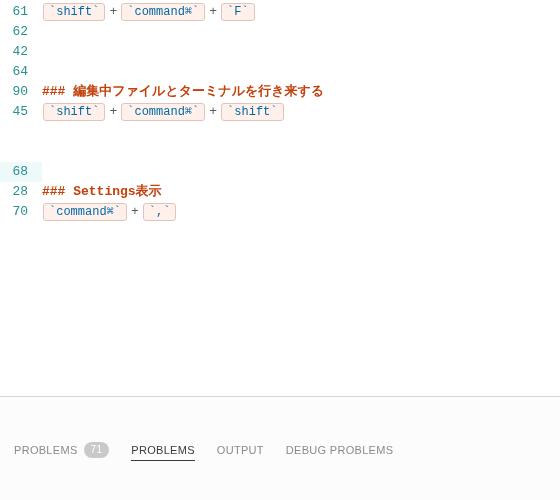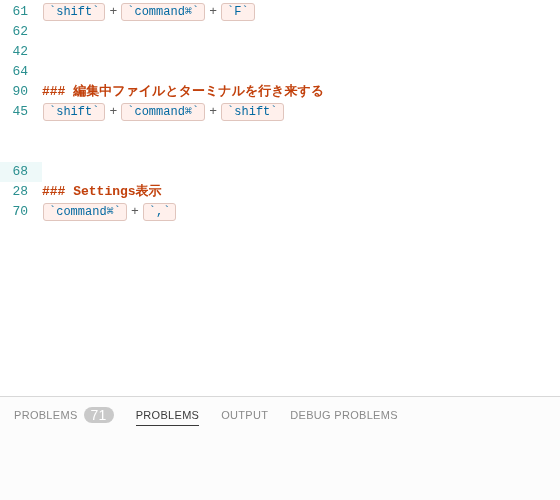--- a/index.html
+++ b/index.html
@@ -61,21 +61,21 @@
   }
   .heading {
     color: #c2410c;
     font-weight: bold;
   }
   .panel {
     border-top: 1px solid #d8d8d8;
     background: #fcfcfc;
     height: 104px;
     display: flex;
-    flex-direction: column;
+    flex-direction: row;
   }
   .tabs {
     display: flex;
     align-items: center;
     gap: 22px;
     padding: 10px 14px 8px 14px;
     font-family: -apple-system, "Segoe UI", Helvetica, Arial, sans-serif;
     font-size: 11px;
     color: #8a8a8a;
     letter-spacing: 0.3px;
@@ -89,21 +89,21 @@
   .tab.active {
     color: #3a3a3a;
     border-bottom: 1px solid #3a3a3a;
     padding-bottom: 4px;
     margin-bottom: -5px;
   }
   .badge {
     background: #c9c9c9;
     color: #fff;
     border-radius: 10px;
-    font-size: 14px;
+    font-size: 10px;
     padding: 1px 7px;
     line-height: 14px;
   }
   .term {
     padding: 6px 14px;
     font-family: Menlo, Monaco, monospace;
     font-size: 13px;
     color: #333;
   }
   .prompt-host { color: #c038c0; }

